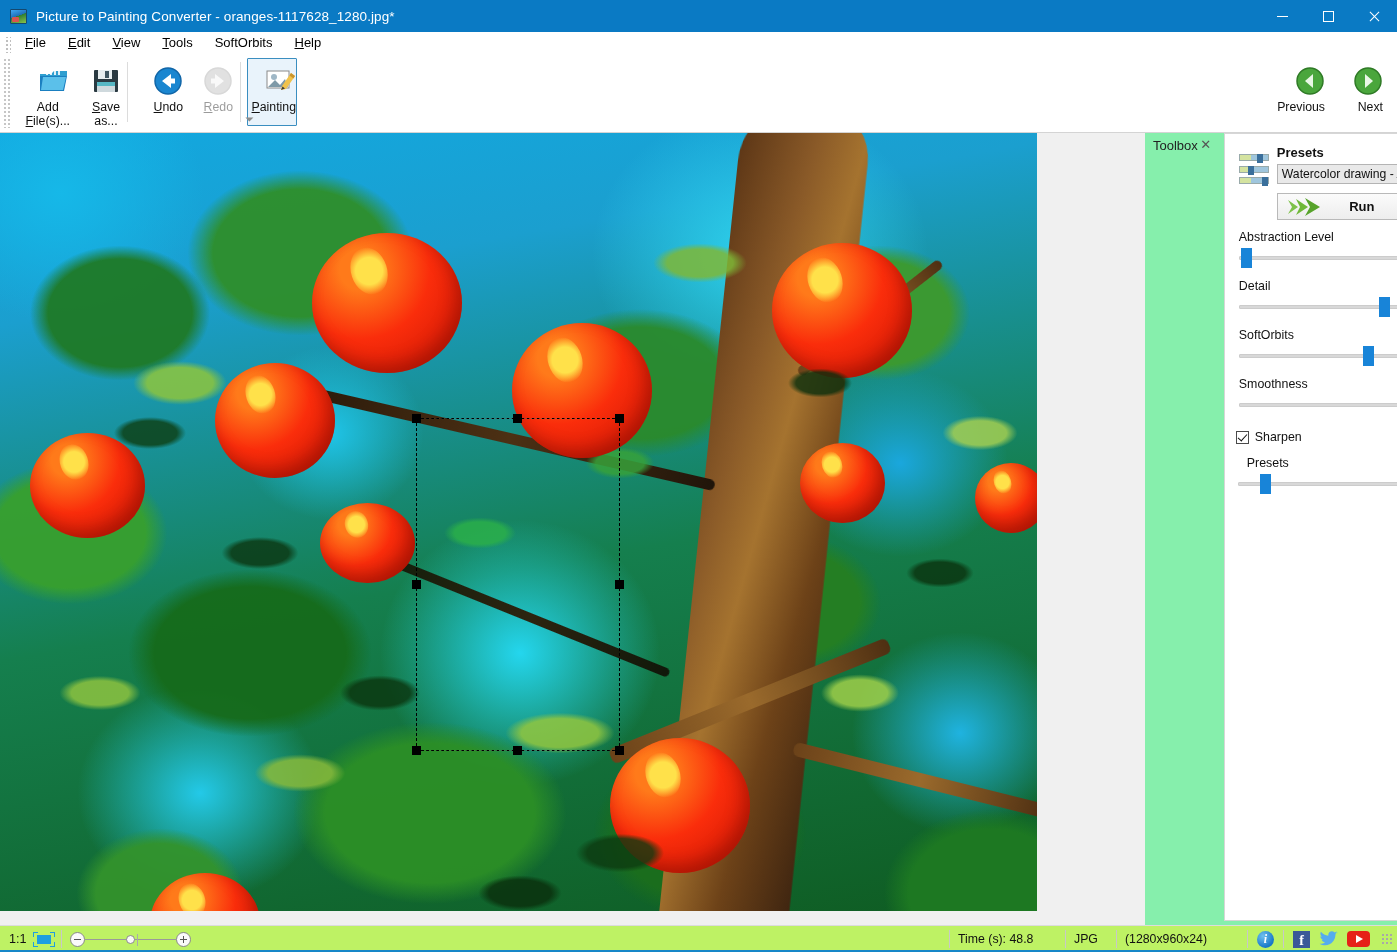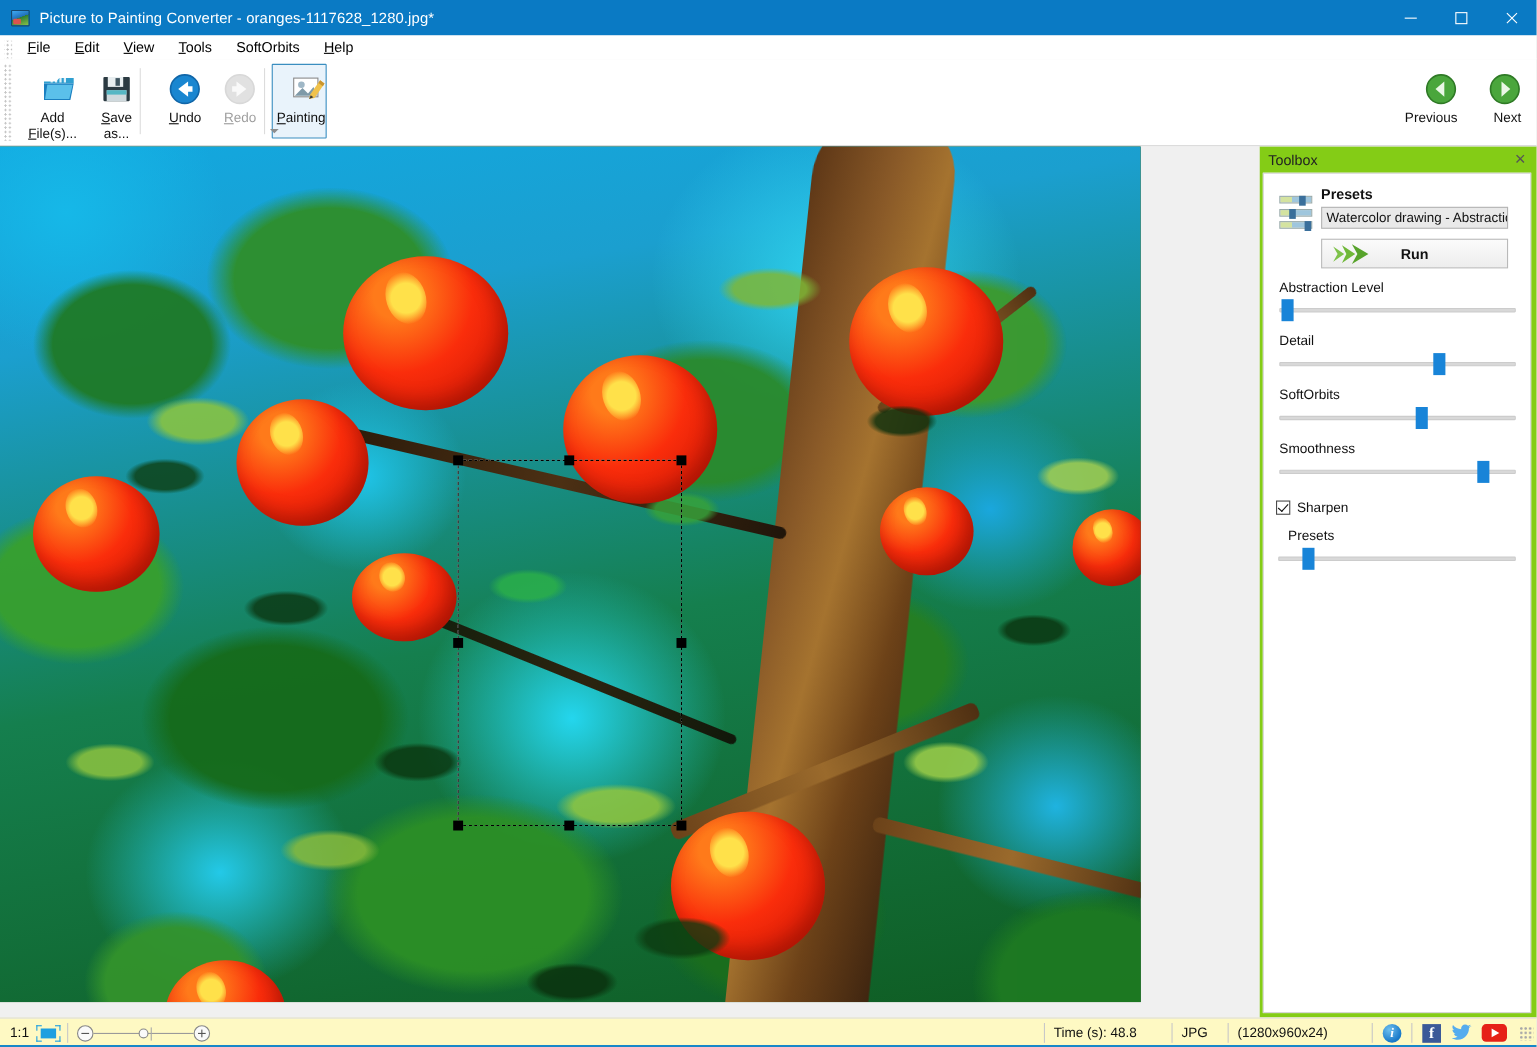--- a/index.html
+++ b/index.html
@@ -233,22 +233,22 @@
     position: absolute; width: 9px; height: 9px; background: #000;
   }
   .sel-tl { left: -5px; top: -5px; } .sel-tm { left: 50%; margin-left:-5px; top: -5px; }
   .sel-tr { right: -5px; top: -5px; } .sel-ml { left: -5px; top: 50%; margin-top:-5px; }
   .sel-mr { right: -5px; top: 50%; margin-top:-5px; } .sel-bl { left: -5px; bottom: -5px; }
   .sel-bm { left: 50%; margin-left:-5px; bottom: -5px; } .sel-br { right: -5px; bottom: -5px; }
 
   
   .toolbox {
     flex: 0 0 252px; width: 252px;
-    background: #84cc16;
-    display: flex; flex-direction: column;
+    background: #86efac;
+    display: flex; 
   }
   .tbx-header {
     height: 24px; display: flex; align-items: center;
     padding: 0 7px 0 8px; font-size: 13px; color: #222;
   }
   .tbx-close {
     margin-left: auto; width: 16px; height: 16px; position: relative; cursor: default;
     color:#555; font-size: 13px; line-height: 16px; text-align:center;
   }
   .tbx-inner {
@@ -300,21 +300,21 @@
     content: ""; position: absolute; left: 3px; top: 0px;
     width: 4px; height: 8px; border: solid #111; border-width: 0 1.6px 1.6px 0;
     transform: rotate(42deg);
   }
   .check-label { font-size: 12.4px; color: #111; }
   .canvas-block { padding: 0 13px 0 22px; margin-top: 12px; }
 
   
   .statusbar {
     height: 27px; flex: 0 0 27px;
-    background: #fef9c3; border-top: 1px solid #dcdcdc;
+    background: #bef264; border-top: 1px solid #dcdcdc;
     display: flex; align-items: center; font-size: 12.3px; color: #111;
     position: relative;
   }
   .sb-cell { display: flex; align-items: center; height: 27px; padding: 0 8px; }
   .sb-div { width: 1px; height: 18px; background: #c8c8c8; }
   .zoom-label { padding-left: 9px; padding-right: 6px; font-size: 12.6px; }
   .fit-icon {
     width: 22px; height: 15px; position: relative;
   }
   .fit-icon .inner { position: absolute; left: 4px; top: 3px; width: 14px; height: 9px; background: #1e9fe0; }

